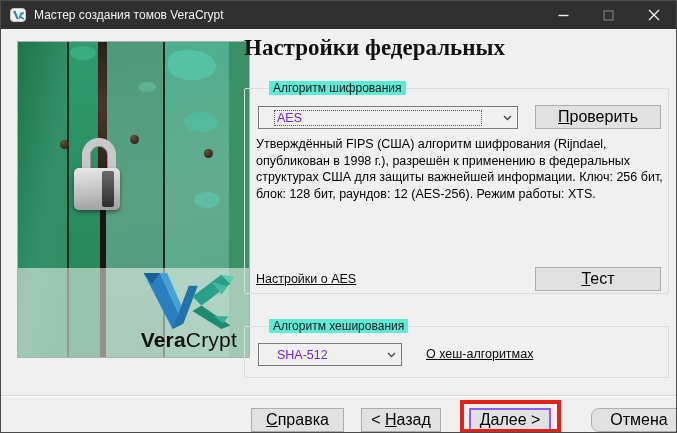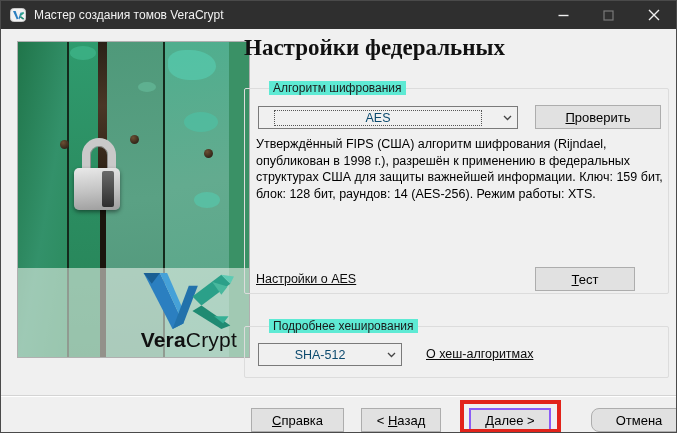--- a/index.html
+++ b/index.html
@@ -59,27 +59,27 @@
                 font-size:23px; color:#111; }
 
   .groupbox { position:absolute; border:1px solid #dcdcdc; border-radius:2px; }
   .gb1 { left:243px; top:87px; width:425px; height:206px; }
   .gb2 { left:243px; top:325px; width:425px; height:52px; }
   .gb-label { position:absolute; top:-8px; left:8px; background:#5eead4;
               padding:0 4px; font-size:12px; color:#1a1a1a; white-space:nowrap;margin-left:16px; }
 
   .combo { position:absolute; height:23px; background:#f0f0f0; border:1px solid #7a7a7a;
            display:flex; align-items:center; cursor:default; }
-  .combo-text { flex:1 1 auto; font-size:12.5px; color:#0c4a6e; padding:1px 3px; margin:15px;
-                white-space:nowrap; overflow:hidden;text-align:center; }
+  .combo-text { flex:1 1 auto; font-size:12.5px; color:#6d28d9; padding:1px 3px; margin:15px;
+                white-space:nowrap; overflow:hidden; }
   .combo.focused .combo-text { border:1px dotted #555; padding:0 2px; }
   .combo-arrow { width:20px; display:flex; align-items:center; justify-content:center; flex:0 0 auto; }
 
   .btn { position:absolute; height:24px; background:#e1e1e1; border:1px solid #adadad;
-         font-family:"Liberation Sans", sans-serif; font-size:13px; color:#000;
+         font-family:"Liberation Sans", sans-serif; font-size:16px; color:#000;
          display:flex; align-items:center; justify-content:center; cursor:default; }
   .btn.default { border:2px solid #8b5cf6; }
   .mn { text-decoration:underline; }
 
   .desc { position:absolute; left:11px; top:47px; width:408px;
           font-size:12.5px; line-height:16.5px; color:#000; }
   .link { position:absolute; font-size:12.5px; color:#0a0a0a;
           text-decoration:underline; cursor:pointer; white-space:nowrap; }
 
   .separator { position:absolute; left:0; top:394px; width:677px; height:2px;
@@ -166,29 +166,29 @@
       <span class="combo-text">AES</span>
       <span class="combo-arrow">
         <svg width="9" height="6" viewBox="0 0 9 6">
             <path d="M1,1 L4.5,4.5 L8,1" fill="none" stroke="#444" stroke-width="1.3"></path>
           </svg>
       </span>
     </div>
     <button class="btn" style="left:290px; top:16px; width:126px;">
       <span><span class="mn">П</span><span>роверить</span></span>
     </button>
-    <div class="desc">Утверждённый FIPS (США) алгоритм шифрования (Rijndael, опубликован в 1998 г.), разрешён к применению в федеральных структурах США для защиты важнейшей информации. Ключ: 159 бит, блок: 128 бит, раундов: 14 (AES-256). Режим работы: XTS.</div>
+    <div class="desc">Утверждённый FIPS (США) алгоритм шифрования (Rijndael, опубликован в 1998 г.), разрешён к применению в федеральных структурах США для защиты важнейшей информации. Ключ: 256 бит, блок: 128 бит, раундов: 12 (AES-256). Режим работы: XTS.</div>
     <span class="link" style="left:11px; top:183px;">Настройки о AES</span>
-    <button class="btn" style="left:290px; top:178px; width:100px;">
+    <button class="btn" style="left:290px; top:178px; width:126px;">
       <span><span class="mn">Т</span><span>ест</span></span>
     </button>
   </div>
 
   <div class="groupbox gb2">
-    <span class="gb-label">Подробнее хеширования</span>
+    <span class="gb-label">Алгоритм хеширования</span>
     <div class="combo" style="left:13px; top:16px; width:144px;">
       <span class="combo-text">SHA-512</span>
       <span class="combo-arrow">
         <svg width="9" height="6" viewBox="0 0 9 6">
             <path d="M1,1 L4.5,4.5 L8,1" fill="none" stroke="#444" stroke-width="1.3"></path>
           </svg>
       </span>
     </div>
     <span class="link" style="left:181px; top:20px;">О хеш-алгоритмах</span>
   </div>

